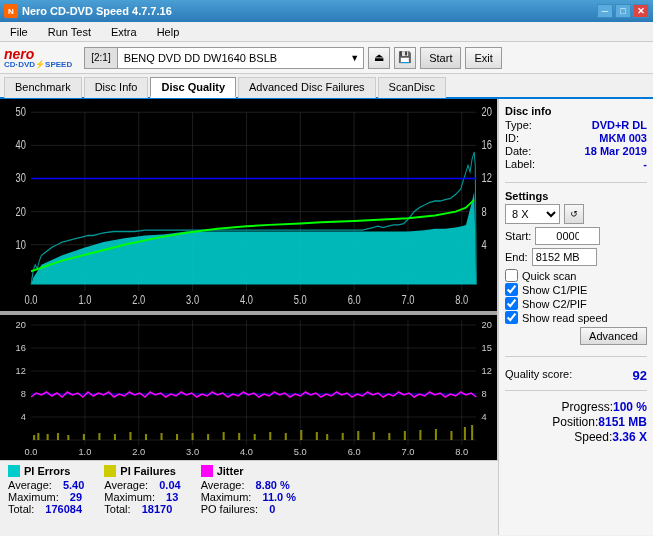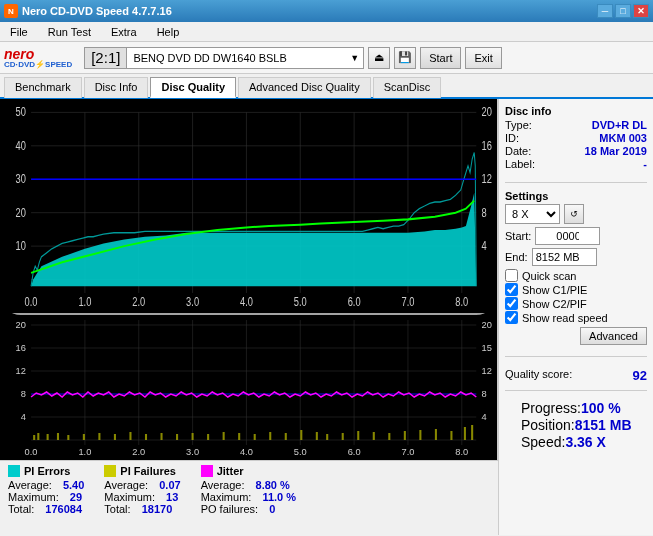--- a/index.html
+++ b/index.html
@@ -50,21 +50,21 @@
     .cdspeed-text { color: #2060d0; font-size: 8px; font-weight: bold; line-height: 1; }
     .drive-selector {
       display: flex;
       align-items: center;
       border: 1px solid #999;
       height: 22px;
       flex: 1;
       max-width: 280px;
       background: white;
     }
-    .drive-label { background: #e0e0e0; padding: 2px 6px; border-right: 1px solid #999; font-size: 15px; height: 100%; display: flex; align-items: center; }
+    .drive-label { background: #e0e0e0; padding: 2px 6px; border-right: 1px solid #999; font-size: 10px; height: 100%; display: flex; align-items: center; }
     .drive-name { padding: 2px 6px; font-size: 11px; flex: 1; }
     .toolbar-btn { height: 22px; padding: 2px 8px; border: 1px solid #999; background: linear-gradient(to bottom, #f8f8f8, #e0e0e0); cursor: pointer; font-size: 11px; }
     .toolbar-btn.start { background: linear-gradient(to bottom, #f0f0f0, #d8d8d8); }
     .toolbar-icon { width: 22px; height: 22px; border: 1px solid #999; background: linear-gradient(to bottom, #f8f8f8, #e0e0e0); display: flex; align-items: center; justify-content: center; cursor: pointer; }
     
     
     .tabs {
       display: flex;
       background: #f0f0f0;
       border-bottom: 2px solid #0078d7;
@@ -103,22 +103,21 @@
       background: #000;
       position: relative;
       display: flex;
       flex-direction: column;
       border-right: 1px solid #ccc;
     }
     
     .chart-top {
       flex: 1;
       position: relative;
-      border-bottom: 2px solid #a3a3a3;
-      border-radius: 21px;
+      border-bottom: 4px solid #a3a3a3;
     }
     
     .chart-bottom {
       height: 145px;
       position: relative;
     }
     
     
     .chart-svg {
       width: 100%;
@@ -174,21 +173,21 @@
       cursor: pointer;
       font-size: 11px;
       align-self: flex-end;
       margin-top: 2px;
     }
     
     .quality-row { display: flex; justify-content: space-between; font-size: 11px; margin-top: 4px; }
     .quality-value { color: #0000cc; font-weight: bold; font-size: 13px; }
     
     .progress-section { margin-top: 2px; }
-    .progress-row { display: flex; justify-content: flex-start; font-size: 14px; margin-bottom: 1px; padding-left: 16px; }
+    .progress-row { display: flex; justify-content: flex-end; font-size: 12px; margin-bottom: 1px; padding-left: 16px; }
     .progress-val { color: #0000cc; font-weight: bold; }
 
     .divider { height: 1px; background: #ccc; margin: 3px 0; }
   </style>
 </head>
 <body>
 
 <div class="title-bar">
   <div class="title-bar-left">
     <div class="title-bar-icon">N</div>
@@ -221,21 +220,21 @@
   <div class="toolbar-icon">⏏</div>
   <div class="toolbar-icon">💾</div>
   <button class="toolbar-btn start">Start</button>
   <button class="toolbar-btn">Exit</button>
 </div>
 
 <div class="tabs">
   <div class="tab">Benchmark</div>
   <div class="tab">Disc Info</div>
   <div class="tab active">Disc Quality</div>
-  <div class="tab">Advanced Disc Quality</div>
+  <div class="tab">Advanced Disc Failures</div>
   <div class="tab">ScanDisc</div>
 </div>
 
 <div class="main-content">
 
   <div style="display:flex; flex-direction:column; flex:1;">
 
     <div class="chart-area" style="flex:1;">
 
       <div class="chart-top">
@@ -397,21 +396,21 @@
         </div>
       </div>
 
       <div class="legend-item">
         <div class="legend-header">
           <div class="legend-color" style="background:#cccc00;"></div>
           <span class="legend-title">PI Failures</span>
         </div>
         <div class="legend-row">
           <span>Average:</span>&nbsp;
-          <span style="color:#0000cc; font-weight:bold;">0.07</span>
+          <span style="color:#0000cc; font-weight:bold;">0.04</span>
         </div>
         <div class="legend-row">
           <span>Maximum:</span>&nbsp;
           <span style="color:#0000cc; font-weight:bold;">13</span>
         </div>
         <div class="legend-row">
           <span>Total:</span>&nbsp;
           <span style="color:#0000cc; font-weight:bold;">18170</span>
         </div>
       </div>

